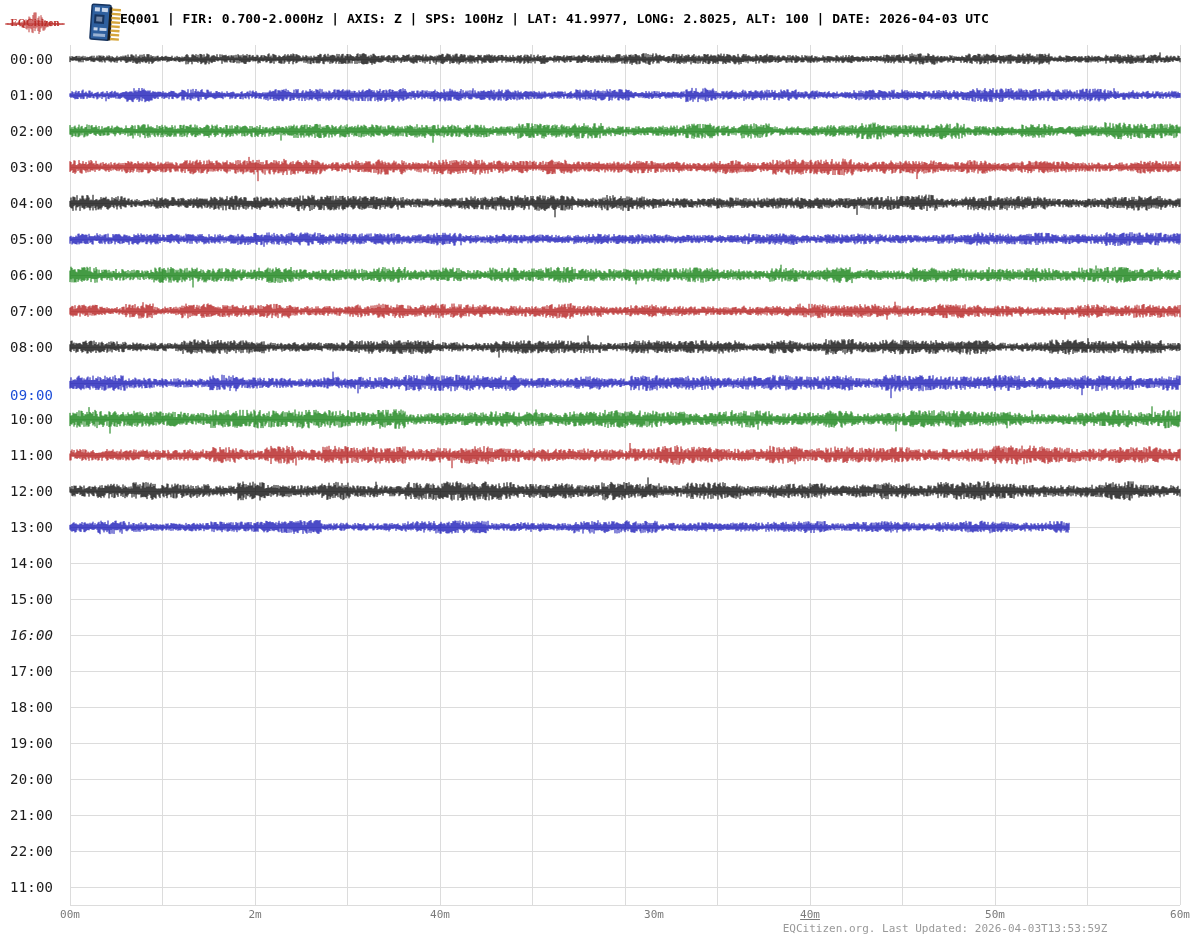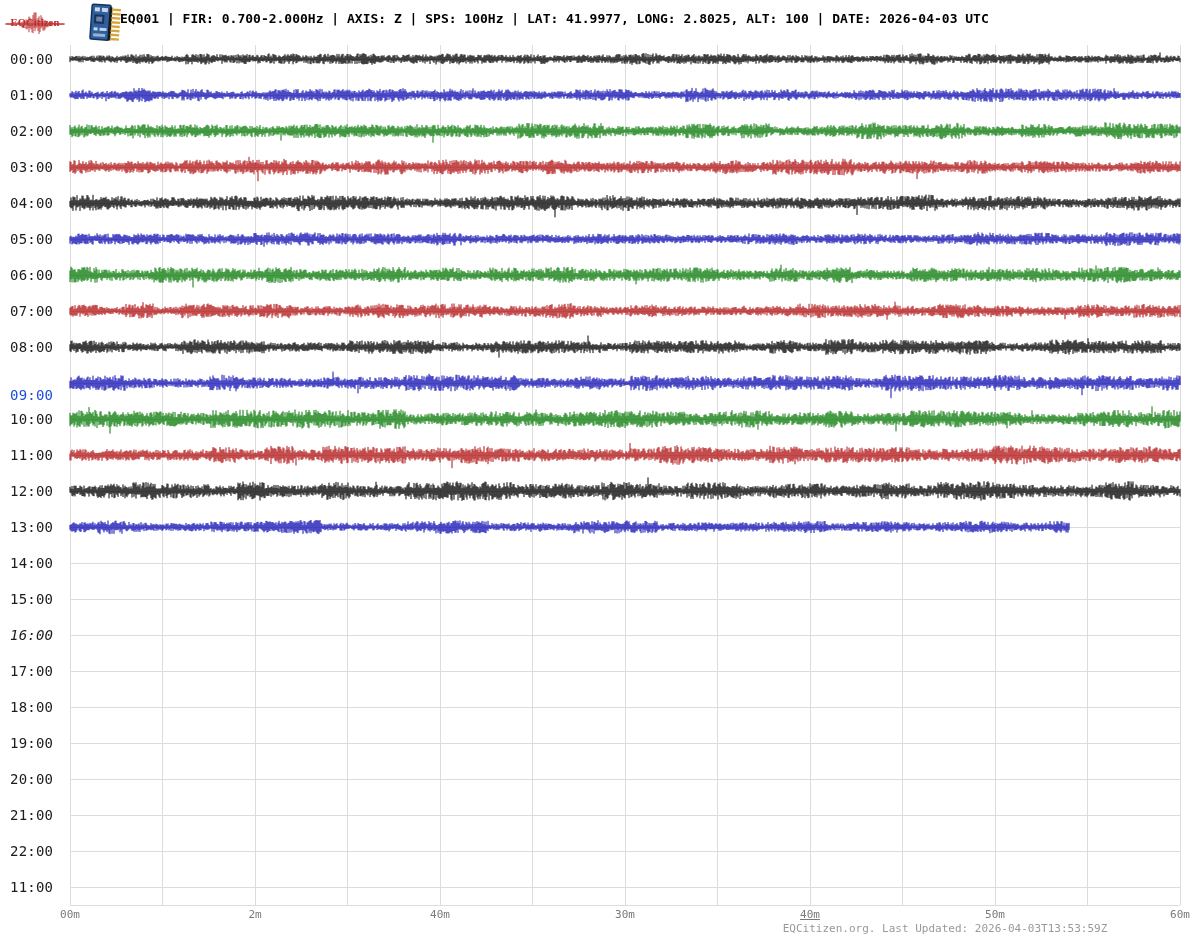--- a/index.html
+++ b/index.html
@@ -112,21 +112,21 @@
       <div class="hour-label" style="top: 662px; color: rgb(28, 28, 28);">17:00</div>
       <div class="hour-label" style="top: 698px; color: rgb(28, 28, 28);">18:00</div>
       <div class="hour-label" style="top: 734px; color: rgb(28, 28, 28);">19:00</div>
       <div class="hour-label" style="top: 770px; color: rgb(28, 28, 28);">20:00</div>
       <div class="hour-label" style="top: 806px; color: rgb(28, 28, 28);">21:00</div>
       <div class="hour-label" style="top: 842px; color: rgb(28, 28, 28);">22:00</div>
       <div class="hour-label" style="top: 878px; color: rgb(28, 28, 28);">11:00</div>
       <div class="x-label" style="left: 30px; color: rgb(122, 122, 122);">00m</div>
       <div class="x-label" style="left: 215px; color: rgb(122, 122, 122);">2m</div>
       <div class="x-label" style="left: 400px; color: rgb(122, 122, 122);">40m</div>
-      <div class="x-label" style="left: 585px; color: rgb(122, 122, 122);">30m</div>
+      <div class="x-label" style="left: 614px; color: rgb(122, 122, 122);">30m</div>
       <div class="x-label" style="left: 770px; color: rgb(122, 122, 122); text-decoration: underline;">40m</div>
       <div class="x-label" style="left: 955px; color: rgb(122, 122, 122);">50m</div>
       <div class="x-label" style="left: 1140px; color: rgb(122, 122, 122);">60m</div>
     </div>
 
   <div class="footer-note" style="color: rgb(153, 153, 153);">EQCitizen.org. Last Updated: 2026-04-03T13:53:59Z</div>
 
 </div>
 
 </body></html>

